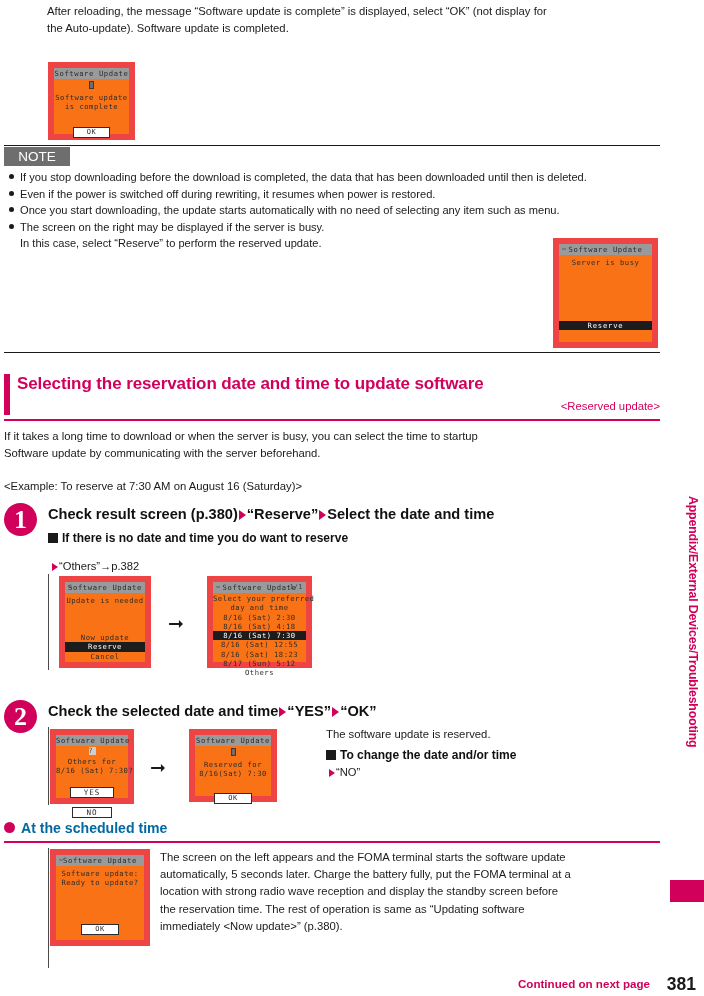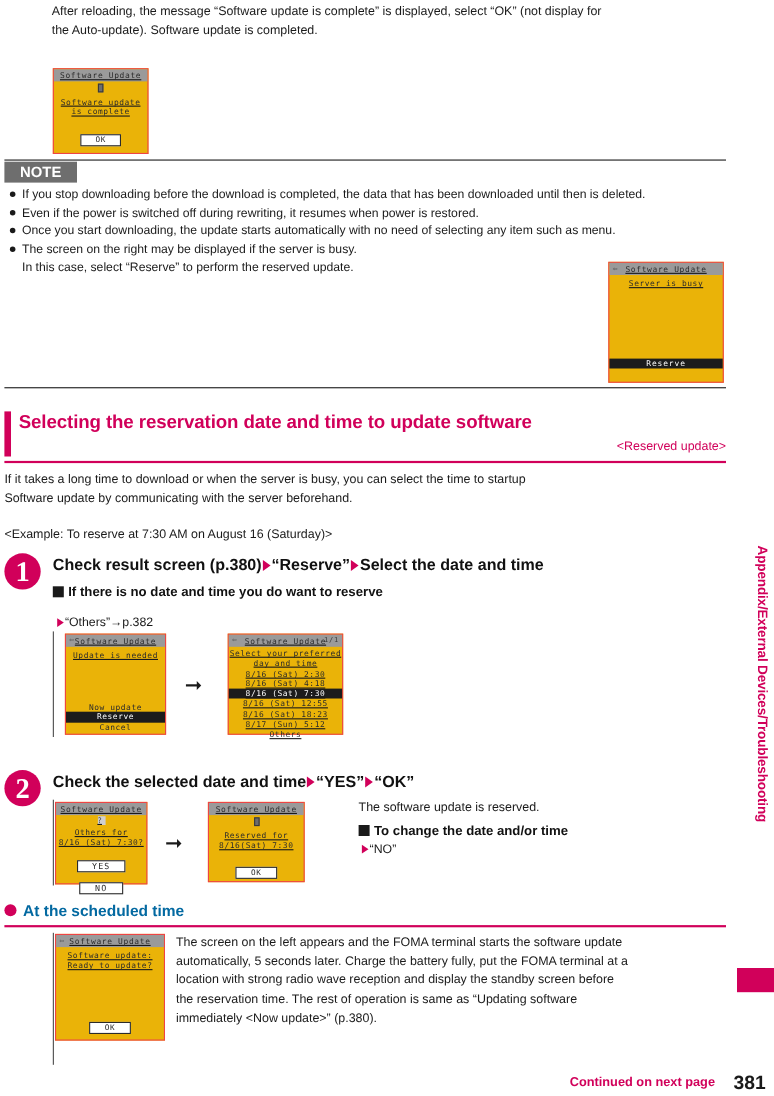--- a/index.html
+++ b/index.html
@@ -19,25 +19,24 @@
   .body-text { font-size: 11.3px; line-height: 17.2px; color: #1a1a1a; }
 
   
   .intro {
     position: absolute; left: 47px; top: 3px; width: 610px;
   }
   .intro p { margin: 0 0 0 0; }
 
   
   .phone {
-    border: 1px solid #ef4444;
-    background: #eab308;
+    border: 6px solid #ef4444;
+    background: #f97316;
     font-family: "DejaVu Sans Mono", monospace;
     position: relative;
-    text-decoration: underline;
   }
   .phone-title {
     background: #9a9a9a;
     color: #2b2b2b;
     font-size: 7.2px;
     letter-spacing: 0.6px;
     text-align: center;
     padding: 1px 0 1px 0;
     height: 11px;
     line-height: 9px;
@@ -87,21 +86,21 @@
     letter-spacing: 0.5px;
   }
   .phone-btn.wide { padding: 0px 13px; font-size: 7.6px; letter-spacing: 1px; }
   .btn-wrap { text-align: center; }
 
   
   .note-badge {
     position: absolute; left: 4px; top: 147px;
     width: 66px; height: 19px;
     background: #6e6e6e; color: #ffffff;
-    font-size: 13.5px; font-weight: bold;
+    font-size: 13.5px; font-weight: normal;
     line-height: 19px; text-align: center;
   }
   .note-rule-top {
     position: absolute; left: 4px; top: 145px; width: 656px; height: 1px;
     background: #1a1a1a;
   }
   .note-list {
     position: absolute; left: 8px; top: 169px; width: 652px;
   }
   .note-item {

